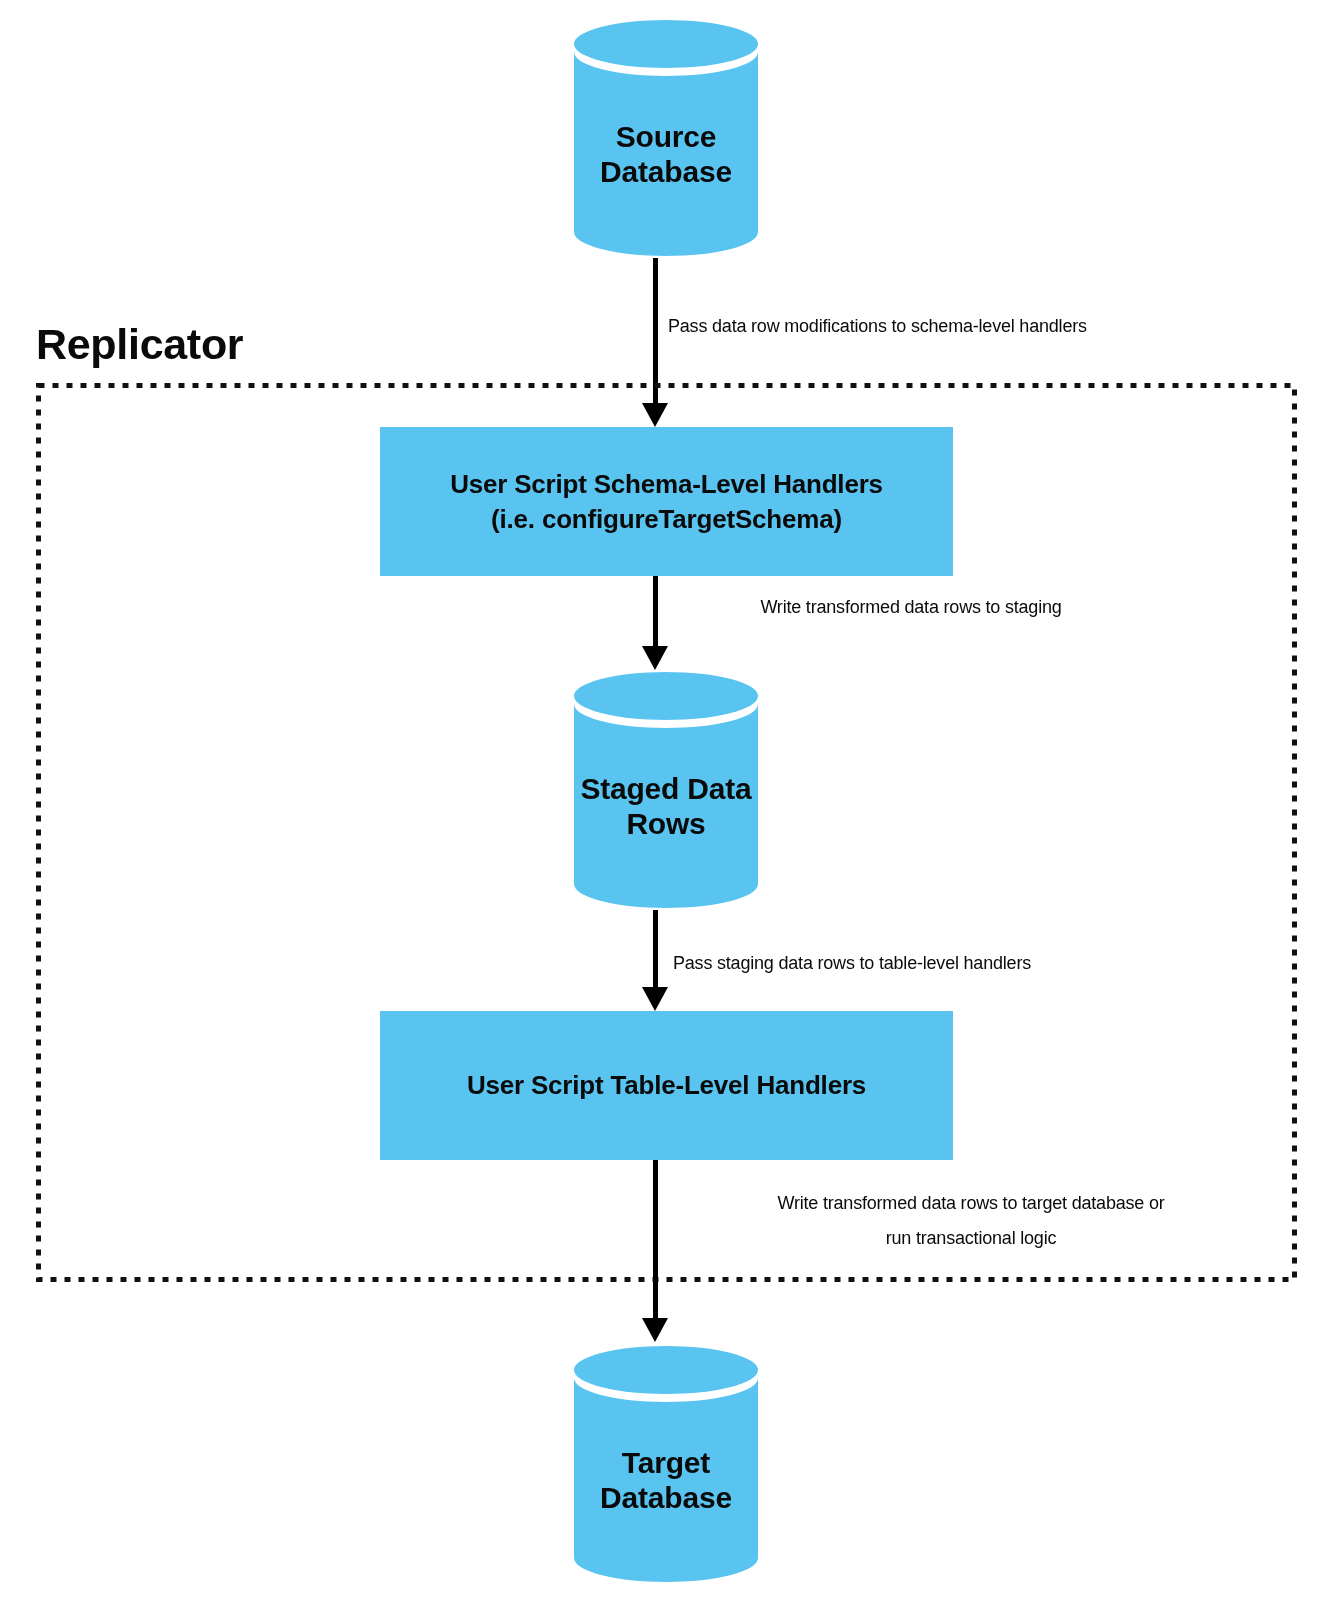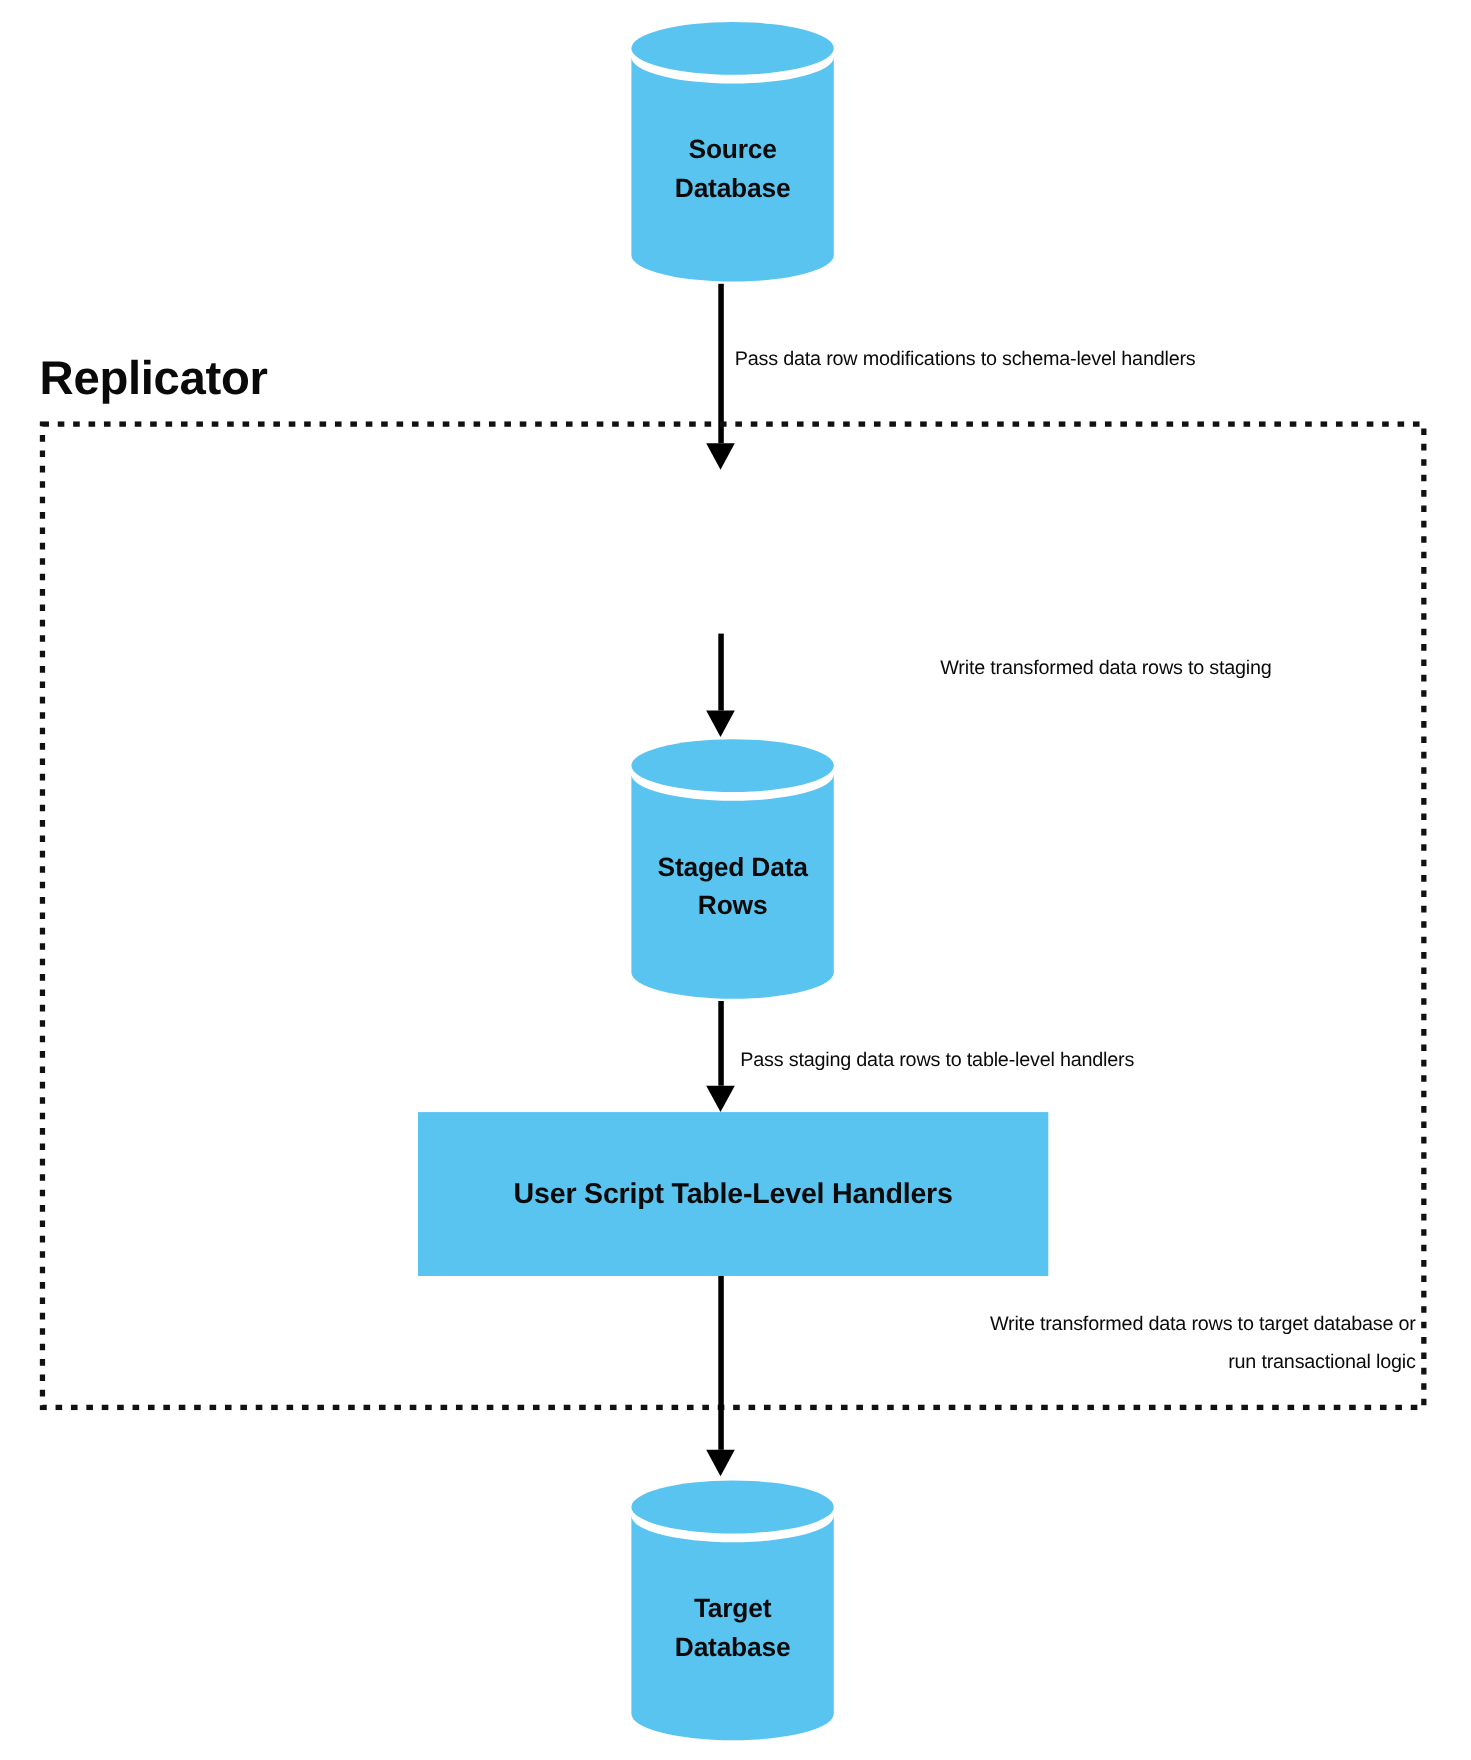--- a/index.html
+++ b/index.html
@@ -15,21 +15,21 @@
   }
 
   
   .cyl { position: absolute; left: 570px; width: 192px; height: 248px; }
   .cyl svg { position: absolute; inset: 0; display: block; }
   .cyl-label {
     position: absolute; inset: 0;
     padding-top: 28px;
     display: flex; flex-direction: column;
     justify-content: center;
-    font-weight: 700; font-size: 24px; line-height: 35px;
+    font-weight: 700; font-size: 30px; line-height: 35px;
     text-align: center; letter-spacing: -0.2px;
   }
 
   
   .proc {
     position: absolute; left: 380px; width: 573px; height: 149px;
     display: flex; flex-direction: column;
     align-items: center; justify-content: center;
     font-weight: 700; font-size: 26px; line-height: 35px;
     text-align: center; letter-spacing: -0.2px;
@@ -44,21 +44,21 @@
   .arrow-head {
     width: 0; height: 0;
     border-left: 13px solid transparent;
     border-right: 13px solid transparent;
     border-top: 24px solid #000;
   }
 
   
   .edge-label { position: absolute; font-size: 18px; line-height: 35px; letter-spacing: -0.2px; }
   .nowrap { white-space: nowrap; }
-  .centered { text-align: right; }
+  .centered { text-align: center; }
 
   #replicator-label {
     position: absolute; left: 36px; top: 320px;
     font-size: 43px; font-weight: 700; letter-spacing: -0.3px;
   }
 
   #dashed-box { position: absolute; left: 36px; top: 383px; }
 
   
   #source-cyl  { top: 16px; }
@@ -96,20 +96,24 @@
     <div class="arrow-head"></div>
   </div>
   <div class="edge-label nowrap" id="edge-label-1">Pass data row modifications to schema-level handlers</div>
 
   <div id="replicator-label">Replicator</div>
 
   <svg id="dashed-box" width="1261" height="899">
     <rect x="2.5" y="2.5" width="1256" height="894" fill="none" stroke="#111111" stroke-width="5" stroke-dasharray="6 8"></rect>
   </svg>
 
+  <div class="proc" id="rect-1" style="background: rgb(90, 196, 241);">
+    <div>User Script Schema-Level Handlers</div>
+    <div>(i.e. configureTargetSchema)</div>
+  </div>
 
   <div class="arrow" id="arrow-2">
     <div class="arrow-shaft"></div>
     <div class="arrow-head"></div>
   </div>
   <div class="edge-label centered" id="edge-label-2">
     <div>Write transformed data rows to staging</div>
   </div>
 
   <div class="cyl" id="staged-cyl">

